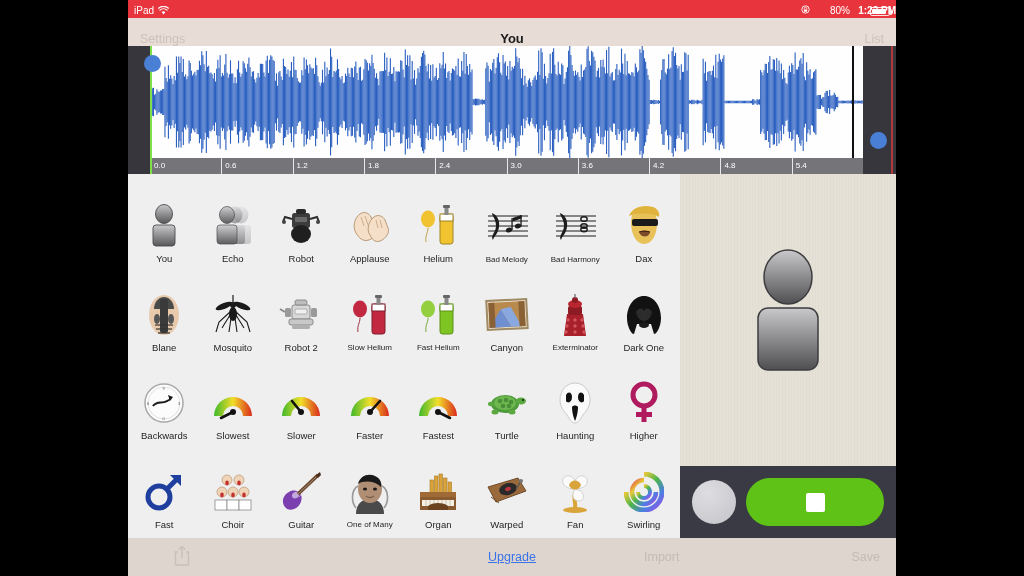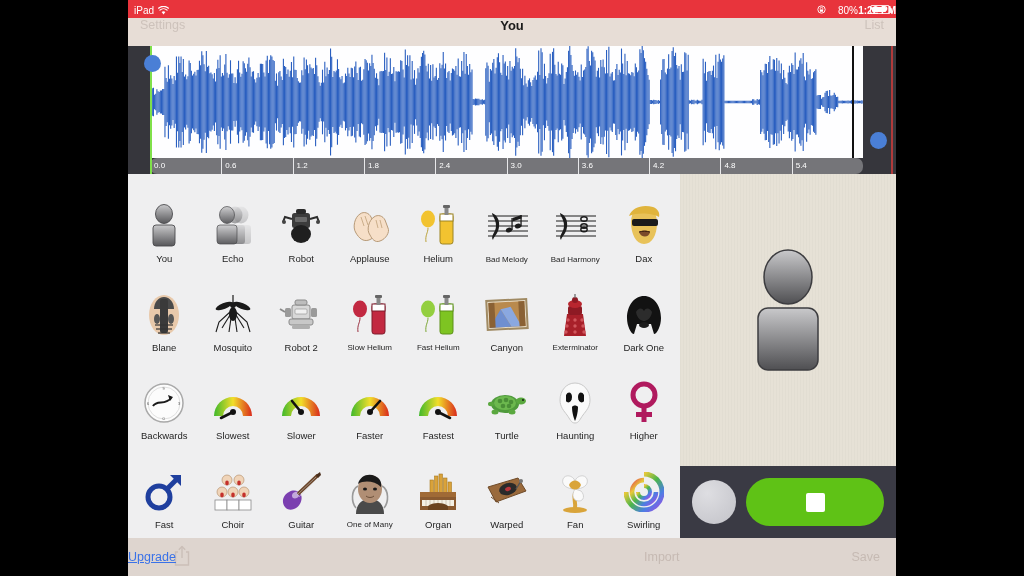--- a/index.html
+++ b/index.html
@@ -14,30 +14,30 @@
   .lb-left { left:0; } .lb-right { right:0; }
 
   
   #status-bar {
     position:absolute; left:0; top:0; width:768px; height:18px;
     background:#e8343c; color:#fff; font-size:10px;
     display:flex; align-items:center; padding:10px 6px;
   }
   .sb-left { display:flex; align-items:center; gap:4px; }
   .sb-center { position:absolute; left:0; right:0; text-align:right; font-size:10px; font-weight:600; pointer-events:none;}
-  .sb-right { margin-left:auto; display:flex; align-items:flex-start; gap:12px; z-index:2;}
+  .sb-right { margin-left:auto; display:flex; align-items:flex-end; gap:20px; z-index:2;}
   .wifi { display:inline-block; width:11px; height:9px; position:relative; }
   .batt { width:20px; height:9px; border:1px solid rgba(255,255,255,.85); border-radius:2px; position:relative; }
   .batt::after { content:''; position:absolute; right:-3px; top:2px; width:2px; height:5px; background:rgba(255,255,255,.85); border-radius:0 1px 1px 0;}
   .batt-fill { position:absolute; left:1px; top:1px; bottom:1px; width:80%; background:#fff; border-radius:1px;}
 
   
   #nav-bar {
     position:absolute; left:0; top:18px; width:768px; height:28px;
-    background:#e7ddd6; display:flex; align-items:flex-start; padding:0 12px;
+    background:#e7ddd6; display:flex; align-items:flex-end; padding:0 12px;
   }
   #nav-bar .nav-side { font-size:12.5px; color:#cdc2bb; }
   #nav-title { position:absolute; left:0; right:0; text-align:center;
                font-size:13px; font-weight:bold; color:#1a1a1a; pointer-events:none;}
   .nav-right { margin-left:auto; }
 
   
   #waveform-area {
     position:absolute; left:0; top:46px; width:768px; height:112px;
     background:#36363c;
@@ -52,21 +52,21 @@
   #playhead { position:absolute; left:724px; top:0; width:1.5px; height:112px; background:#111; }
   .handle { position:absolute; width:17px; height:17px; border-radius:50%; background:#4a7fd6; }
   #handle-start { left:16px; top:9px; }
   #handle-end   { left:742px; top:86px; }
 
   
   #timeline {
     position:absolute; left:0; top:158px; width:768px; height:16px;
     background:#36363c;
   }
-  #tl-inner { position:absolute; left:22px; top:0; width:713px; height:16px; background:#757579;border-radius:7px; }
+  #tl-inner { position:absolute; left:22px; top:0; width:713px; height:16px; background:#757579; }
   .tick { position:absolute; top:0; height:16px; border-left:1px solid #e8e8ea; }
   .tick span { position:absolute; left:3px; top:3px; font-size:8px; color:#fff; white-space:nowrap; }
   #tl-green { position:absolute; left:22px; top:0; width:2px; height:16px; background:#7fe04a; }
   #tl-red { position:absolute; left:763px; top:0; width:2px; height:16px; background:#b03a3a; }
 
   
   #effects-grid {
     position:absolute; left:0; top:174px; width:552px; height:364px;
     background:#efeff0;
     display:grid; grid-template-columns:repeat(8,1fr); grid-template-rows:repeat(4,1fr);
@@ -98,21 +98,21 @@
     display:flex; align-items:center; justify-content:center; cursor:pointer; }
   #rec-stop { width:19px; height:19px; background:#fff; border-radius:2px; }
 
   
   #bottom-bar {
     position:absolute; left:0; bottom:0; width:768px; height:38px;
     background:#ded5cf; display:flex; align-items:center;
   }
   .bb-item { font-size:12.5px; }
   #bb-share { position:absolute; left:46px; }
-  #bb-upgrade { position:absolute; left:0; right:0; color:#3a72e8; cursor:pointer;text-decoration:underline;}
+  #bb-upgrade { position:absolute; left:0; right:0; text-align:center; color:#3a72e8; cursor:pointer;text-decoration:underline;}
   #bb-import { position:absolute; left:516px; color:#c6bab3; }
   #bb-save { position:absolute; right:16px; color:#c6bab3; }
 </style>
 </head>
 <body>
 
 <div class="letterbox lb-left"></div>
 <div class="letterbox lb-right"></div>
 
 <div id="screen">

